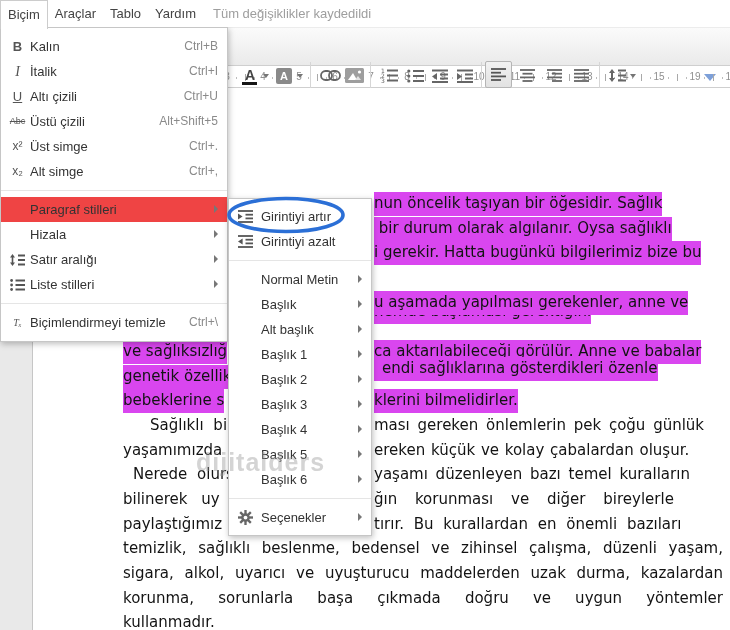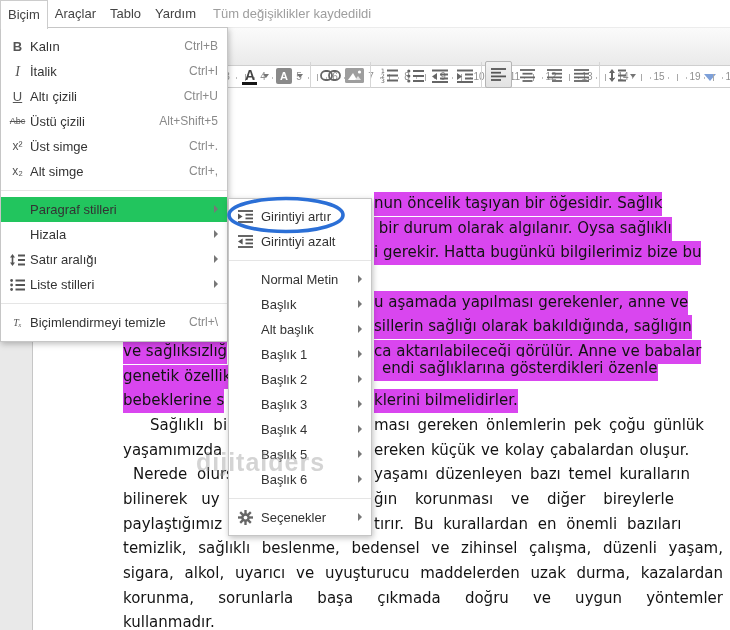--- a/index.html
+++ b/index.html
@@ -42,21 +42,21 @@
   .dline.hl{background:#d946ef}
   .dline.full{white-space:normal}
   .dline.just{text-align:justify;text-align-last:justify}
 
   
   .menu{position:absolute;background:#fff;border:1px solid #c6c6c6;box-shadow:1px 2px 6px rgba(0,0,0,.25);
         box-sizing:border-box;z-index:20}
   #format-menu{left:0;top:27px;width:228px;padding:6px 0}
   #styles-menu{left:228px;top:198px;width:144px;padding:5px 0;z-index:21}
   .menu .row{position:relative;height:25px;line-height:25px;font-size:13px;color:#333}
-  .menu .row.hlrow{background:#22c55e}
+  .menu .row.hlrow{background:#ef4444}
   .menu .label{position:absolute;left:29px;top:0}
   #styles-menu .label{left:32px}
   .menu .icon{position:absolute;left:7px;top:0;width:19px;height:25px;display:flex;align-items:center;justify-content:center;color:#555}
   .menu .shortcut{position:absolute;right:9px;top:0;color:#8a8a8a;font-size:12px}
   .menu .sub-arrow{position:absolute;right:9px;top:8px;width:0;height:0;border-top:4px solid transparent;
                    border-bottom:4px solid transparent;border-left:4px solid #777}
   .menu .sep{border-top:1px solid #e5e5e5;margin:6px 0}
   .g-bold{font-weight:bold;font-size:13px}
   .g-italic{font-style:italic;font-family:"Liberation Serif",serif;font-size:14px}
   .g-underline{text-decoration:underline;font-size:13px}
@@ -75,21 +75,20 @@
 <div class="screen">
 
   <div class="page-margin"></div>
 
   <div id="doc-text">
       <div class="dline hl" style="top: 192px; left: 374px;">nun öncelik taşıyan bir öğesidir. Sağlık</div>
       <div class="dline hl" style="top: 217px; left: 374px;"> bir durum olarak algılanır. Oysa sağlıklı</div>
       <div class="dline hl" style="top: 241px; left: 374px;">i gerekir. Hatta bugünkü bilgilerimiz bize bu</div>
       <div class="dline hl" style="top: 266px; left: 374px; margin-top: 34px;">nemde başlaması gerektiğini</div>
       <div class="dline hl" style="top: 291px; left: 374px;">u aşamada yapılması gerekenler, anne ve</div>
-      <div class="dline hl" style="top: 315px; left: 374px;">sillerin sağlığı olarak bakıldığında, sağlığın</div>
       <div class="dline hl" style="top: 340px; left: 123px;">ve sağlıksızlığ</div>
       <div class="dline hl" style="top: 340px; left: 374px;">ca aktarılabileceği görülür. Anne ve babalar</div>
       <div class="dline hl" style="top: 365px; left: 123px;">genetik özellik</div>
       <div class="dline hl" style="top: 357px; left: 374px; padding-left: 8px;">endi sağlıklarına gösterdikleri özenle</div>
       <div class="dline hl" style="top: 389px; left: 123px;">bebeklerine s</div>
       <div class="dline hl" style="top: 389px; left: 374px;">klerini bilmelidirler.</div>
       <div class="dline " style="top: 414px; left: 150px; word-spacing: 5px;">Sağlıklı bi</div>
       <div class="dline " style="top: 414px; left: 374px; word-spacing: 3px;">ması gereken önlemlerin pek çoğu günlük</div>
       <div class="dline " style="top: 439px; left: 123px;">yaşamımızda</div>
       <div class="dline " style="top: 439px; left: 374px; word-spacing: 1px;">ereken küçük ve kolay çabalardan oluşur.</div>

